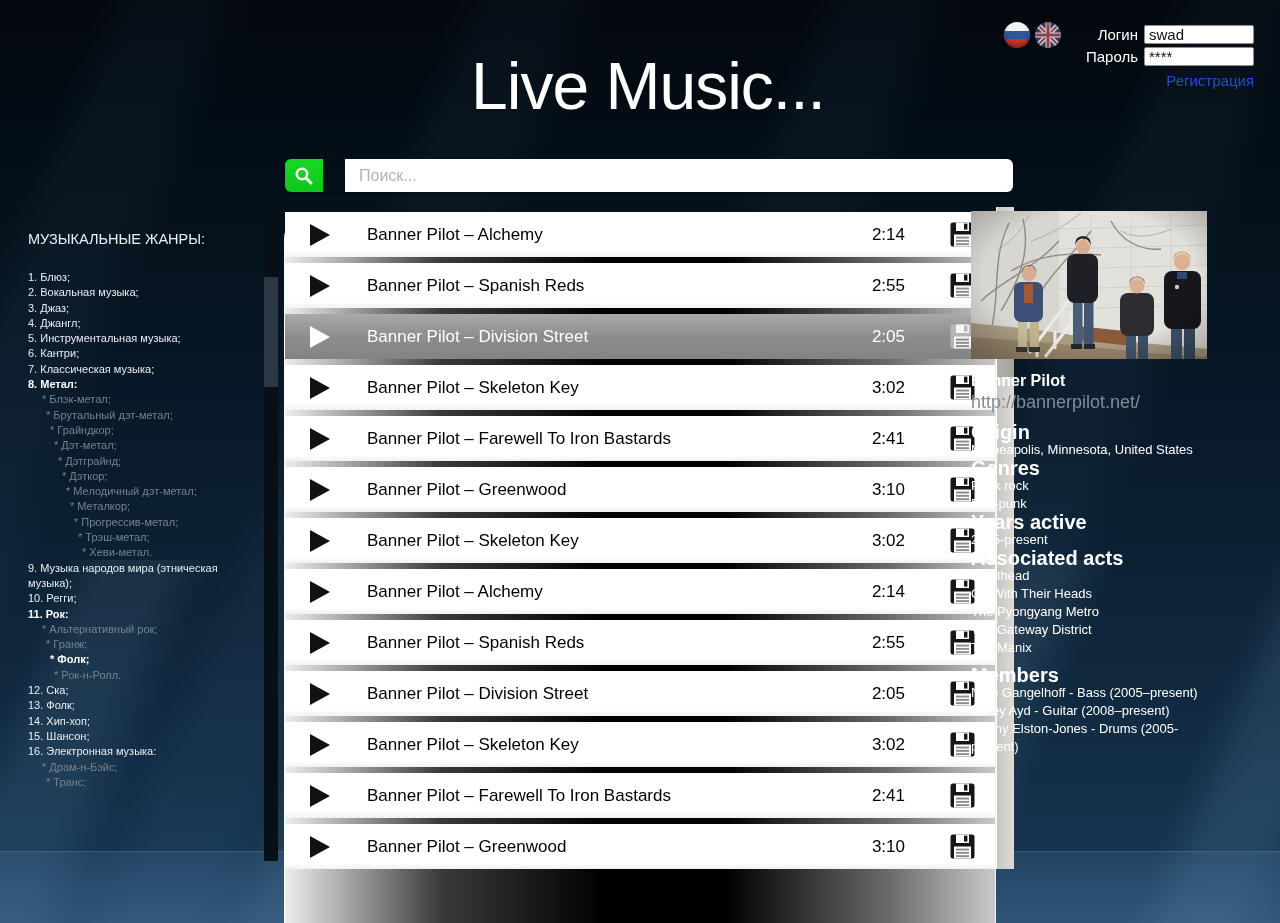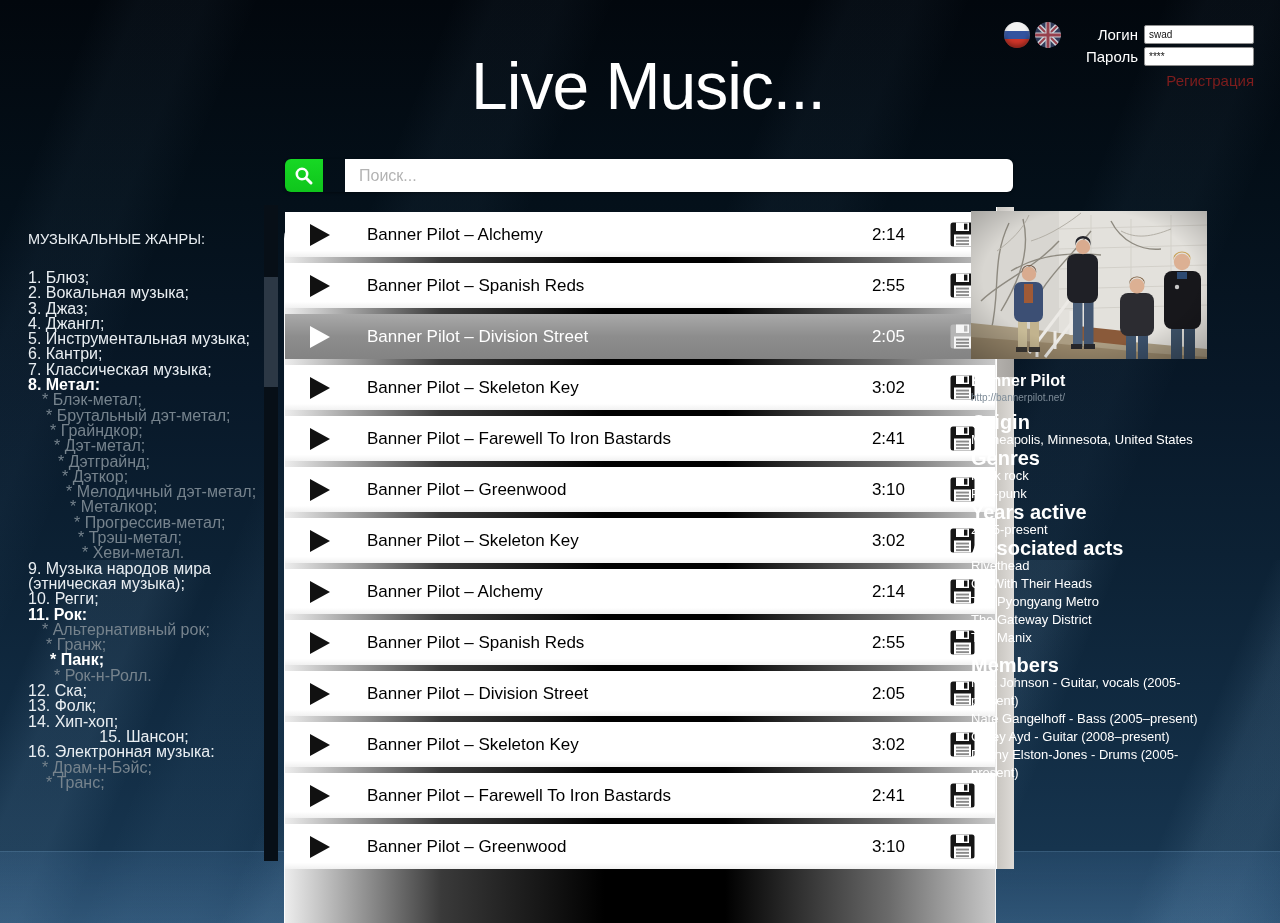--- a/index.html
+++ b/index.html
@@ -26,38 +26,38 @@
   .lang { position:absolute; left:1004px; top:22px; display:flex; gap:5px; }
   .flag { width:26px; height:26px; border-radius:50%; overflow:hidden; cursor:pointer;
     box-shadow:inset 0 -3px 4px rgba(0,0,0,.35), inset 0 2px 3px rgba(255,255,255,.25); }
   .flag-ru { background:linear-gradient(180deg,#f2f2f2 0 34%,#33539f 34% 66%,#ce3529 66% 100%); }
   .flag svg { display:block; width:26px; height:26px; }
 
   
   .login { position:absolute; left:1078px; top:25px; width:176px; }
   .login-row { display:flex; align-items:center; margin-bottom:3px; }
   .login-row label { width:60px; text-align:right; color:#fff; font-size:15px; margin-right:6px; }
-  .login-row input { width:110px; height:19px; font-size:10px; font-family:"Liberation Sans",sans-serif;
+  .login-row input { width:110px; height:19px; font-size:15px; font-family:"Liberation Sans",sans-serif;
     border:1px solid #8f8f8f; border-radius:2px; padding:0 4px; color:#111; background:#fff; outline:none; }
-  .register { display:block; text-align:right; color:#7f1d1d; font-size:15px; margin-top:6px;
+  .register { display:block; text-align:right; color:#1d4ed8; font-size:15px; margin-top:6px;
     text-decoration:none; cursor:pointer; }
 
   
   .search { position:absolute; left:285px; top:159px; width:728px; height:33px; display:flex;
     border-radius:6px; box-shadow:0 1px 3px rgba(0,0,0,.4); }
   .search-btn { width:38px; height:33px; border:none; background:linear-gradient(180deg,#17d824,#0fc51c);
     border-radius:6px 0 0 6px; cursor:pointer; display:flex; align-items:center; justify-content:center; }
   .search-input { flex:1; border:none; border-radius:0 6px 6px 0; background:#fff; font-size:16px;
     font-family:"Liberation Sans",sans-serif; padding:0 14px; color:#333; outline:none;margin-left:22px; }
   .search-input::placeholder { color:#b3b3b3; }
 
   
   .genres { position:absolute; left:28px; top:231px; width:232px; color:#e9eef2; }
   .genres-header { font-size:14.5px; margin-bottom:23px; }
-  .genre-item { font-size:16px; line-height:15.3px; cursor:pointer; }
+  .genre-item { font-size:11px; line-height:15.3px; cursor:pointer; }
   .g-bold { font-weight:bold; color:#fff; }
   .g-muted { color:#76838d; }
   .g-selected { color:#fff; font-weight:bold; }
 
   
   .side-scroll { position:absolute; left:264px; top:205px; width:14px; height:656px; background:#070f17; cursor:pointer; }
   .side-scroll .thumb { margin-top:72px; height:110px; background:#2c3845; }
 
   
   .tracklist { position:absolute; left:284px; top:212px; width:712px; height:745px;
@@ -82,21 +82,21 @@
   
   .list-scroll { position:absolute; left:996px; top:207px; width:18px; height:662px; cursor:pointer;
     background:linear-gradient(90deg,#c9c6c1,#dedbd7); border-left:1px solid #fff; }
   .list-scroll .thumb { margin-top:66px; height:104px; background:linear-gradient(90deg,#b2afab,#a6a39f); }
 
   
   .artist { position:absolute; left:971px; top:211px; width:240px; color:#fff; }
   .photo { width:236px; height:148px; margin-bottom:13px; }
   .photo svg { display:block; }
   .artist-name { font-size:16px; font-weight:bold; }
-  .artist-url { display:block; color:#7f8d99; font-size:10px; margin:2px 0 10px; text-decoration:none; }
+  .artist-url { display:block; color:#7f8d99; font-size:18px; margin:2px 0 10px; text-decoration:none; }
   .sec-label { font-size:20px; font-weight:bold; line-height:18px; }
   .sec-line { font-size:13px; line-height:18px; }
   .sec:last-child { margin-top:9px; }
 </style>
 </head>
 <body>
 
 <div class="bg-rays1"></div>
 <div class="bg-rays2"></div>
 <div class="bg-lower"></div>
@@ -167,26 +167,26 @@
       <div class="genre-item g-muted" style="padding-left: 38px;">* Мелодичный дэт-метал;</div>
       <div class="genre-item g-muted" style="padding-left: 42px;">* Металкор;</div>
       <div class="genre-item g-muted" style="padding-left: 46px;">* Прогрессив-метал;</div>
       <div class="genre-item g-muted" style="padding-left: 50px;">* Трэш-метал;</div>
       <div class="genre-item g-muted" style="padding-left: 54px;">* Хеви-метал.</div>
       <div class="genre-item g-normal" style="padding-left: 0px;">9. Музыка народов мира (этническая музыка);</div>
       <div class="genre-item g-normal" style="padding-left: 0px;">10. Регги;</div>
       <div class="genre-item g-bold" style="padding-left: 0px;">11. Рок:</div>
       <div class="genre-item g-muted" style="padding-left: 14px;">* Альтернативный рок;</div>
       <div class="genre-item g-muted" style="padding-left: 18px;">* Гранж;</div>
-      <div class="genre-item g-selected" style="padding-left: 22px;">* Панк;</div>
+      <div class="genre-item g-selected" style="padding-left: 22px;">* Фолк;</div>
       <div class="genre-item g-muted" style="padding-left: 26px;">* Рок-н-Ролл.</div>
       <div class="genre-item g-normal" style="padding-left: 0px;">12. Ска;</div>
       <div class="genre-item g-normal" style="padding-left: 0px;">13. Фолк;</div>
       <div class="genre-item g-normal" style="padding-left: 0px;">14. Хип-хоп;</div>
-      <div class="genre-item g-normal" style="padding-left: 0px; text-align: center;">15. Шансон;</div>
+      <div class="genre-item g-normal" style="padding-left: 0px;">15. Шансон;</div>
       <div class="genre-item g-normal" style="padding-left: 0px;">16. Электронная музыка:</div>
       <div class="genre-item g-muted" style="padding-left: 14px;">* Драм-н-Бэйс;</div>
       <div class="genre-item g-muted" style="padding-left: 18px;">* Транс;</div>
     </div>
 </aside>
 
 <div class="side-scroll">
   <div class="thumb"></div>
 </div>
 
@@ -548,19 +548,18 @@
       <div class="sec">
         <div class="sec-label">Associated acts</div>
         <div class="sec-line">Rivethead</div>
         <div class="sec-line">Off With Their Heads</div>
         <div class="sec-line">The Pyongyang Metro</div>
         <div class="sec-line">The Gateway District</div>
         <div class="sec-line">The Manix</div>
       </div>
       <div class="sec">
         <div class="sec-label">Members</div>
-        <div class="sec-line">Nick Johnson - Guitar, vocals (2005-present)</div>
         <div class="sec-line">Nate Gangelhoff - Bass (2005–present)</div>
         <div class="sec-line">Corey Ayd - Guitar (2008–present)</div>
         <div class="sec-line">Danny Elston-Jones - Drums (2005-present)</div>
       </div>
     </div>
 </aside>
 
 </body></html>

